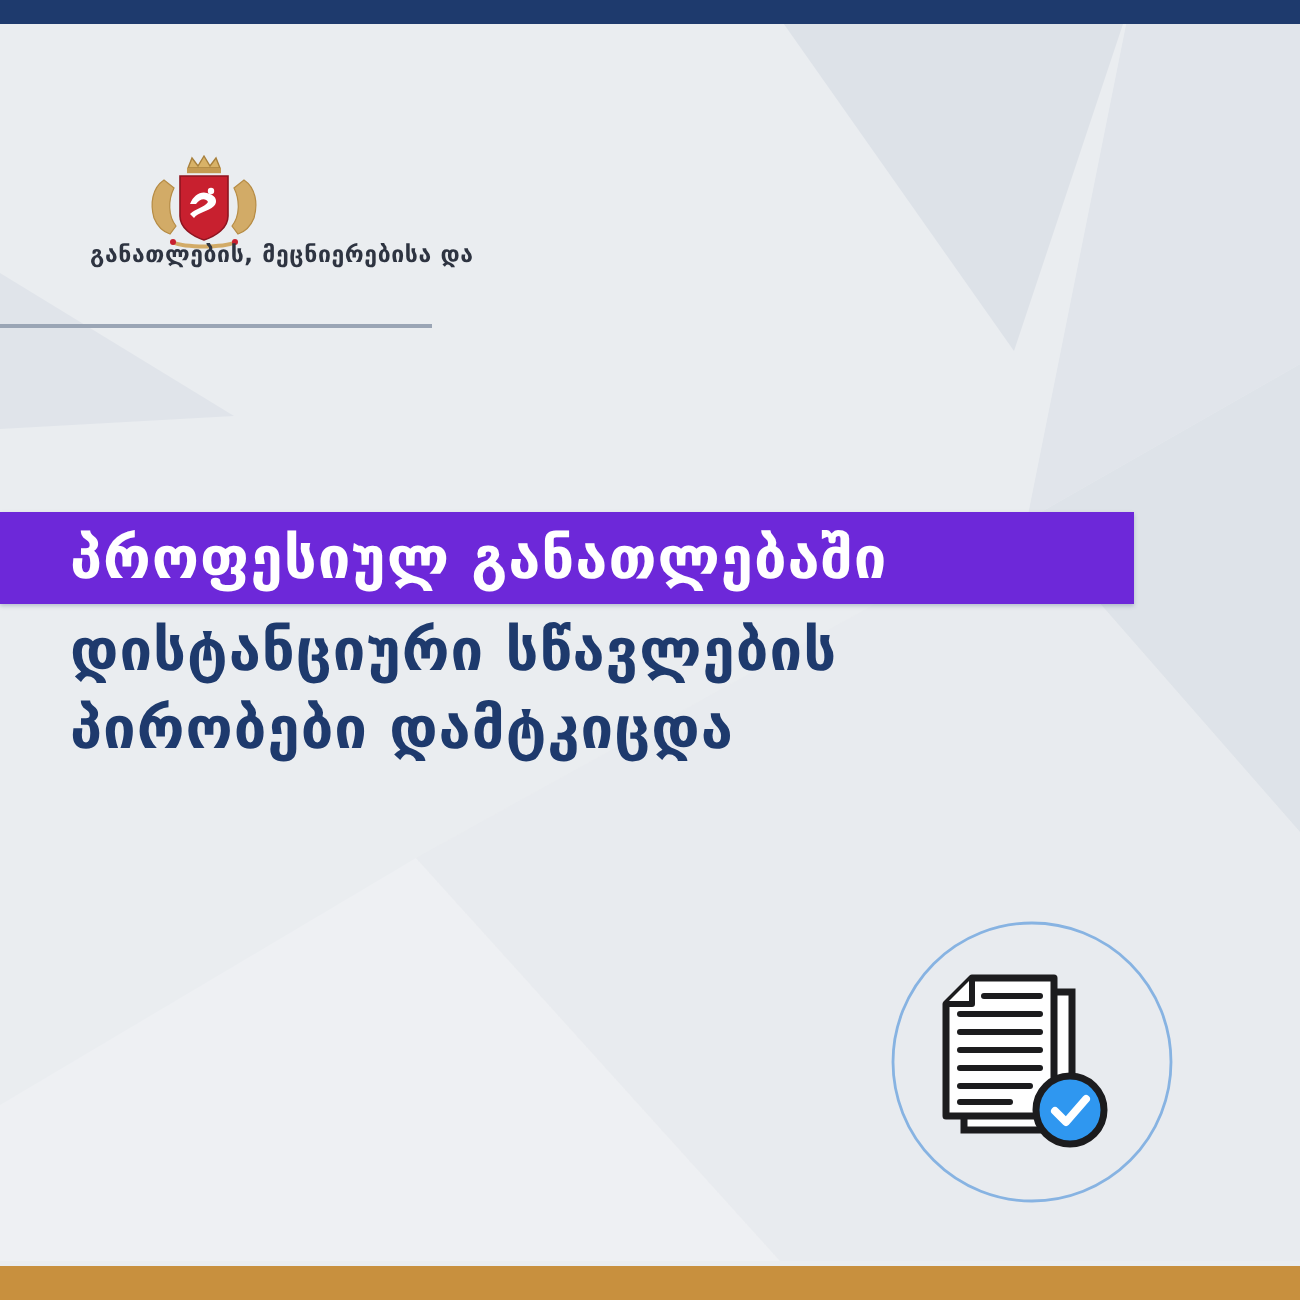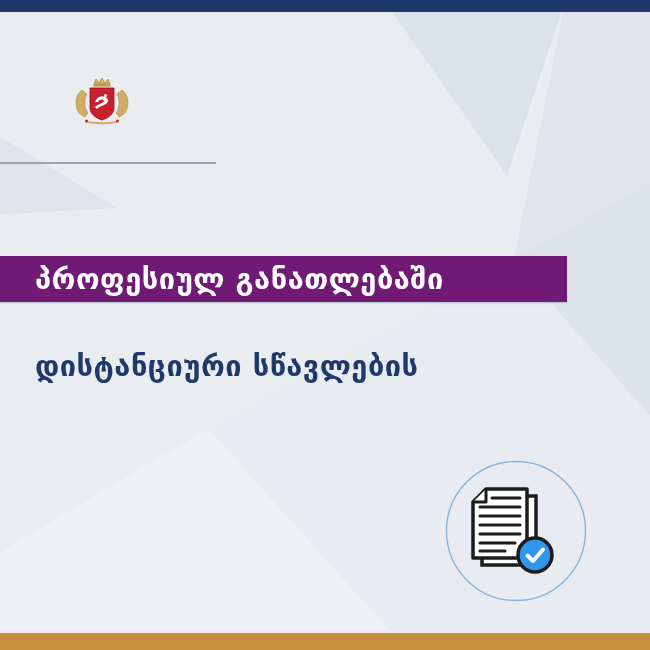--- a/index.html
+++ b/index.html
@@ -44,21 +44,21 @@
   .headline-banner {
     position: absolute; left: 0; top: 256px; width: 567px; height: 46px;
     display: flex; align-items: center; padding-left: 35px;
     box-shadow: 0 1px 2px rgba(30,58,109,.25);
   }
   .headline-banner span {
     color: #ffffff; font-size: 29px; font-weight: bold; letter-spacing: .5px;
     white-space: nowrap;
   }
   .headline-rest {
-    position: absolute; left: 35px; top: 306px; width: 600px; margin-top: 41px;
+    position: absolute; left: 35px; top: 306px; width: 600px;
   }
   .headline-rest div {
     font-size: 29px; font-weight: bold; letter-spacing: .5px;
     line-height: 38.5px; white-space: nowrap;
   }
 
   .illustration {
     position: absolute; left: 445px; top: 460px; width: 142px; height: 142px;
   }
 </style>
@@ -88,30 +88,32 @@
 
   <path d="M23 26 C25 21 29 19 33 21 C36 22 37 25 35 27 C32 30 27 30 25 33 L23 31 C26 28 30 28 32 25 C31 23 28 23 26 26 Z" fill="#ffffff"></path>
   <circle cx="33.5" cy="19.5" r="1.6" fill="#ffffff"></circle>
 
   <path d="M14 44 C20 47 40 47 46 44 L46 46 C40 49 20 49 14 46 Z" fill="#d2ab67"></path>
   <circle cx="14.5" cy="45" r="1.5" fill="#c8202f"></circle>
   <circle cx="45.5" cy="45" r="1.5" fill="#c8202f"></circle>
 </svg>
 
 <div class="ministry-name">
+  <div>განათლების, მეცნიერებისა და</div>
 </div>
 
 <div class="divider"></div>
 
-<div class="headline-banner" style="background:#701a75">
+<div class="headline-banner" style="background:#6d28d9">
   <span>პროფესიულ განათლებაში</span>
 </div>
 
 <div class="headline-rest" style="color:#1e3a6d">
   <div>დისტანციური სწავლების</div>
+  <div>პირობები დამტკიცდა</div>
 </div>
 
 <svg class="illustration" viewBox="0 0 142 142" aria-hidden="true">
   <circle cx="71" cy="71" r="69.5" fill="none" stroke="#87b3e2" stroke-width="1.4"></circle>
 
   <rect x="37" y="36" width="54" height="69" fill="#ffffff" stroke="#1c1c1e" stroke-width="3.5"></rect>
 
   <path d="M41 29 L82 29 L82 98 L28 98 L28 42 Z" fill="#ffffff" stroke="#1c1c1e" stroke-width="3.5" stroke-linejoin="round"></path>
   <path d="M41 29 L41 42 L28 42" fill="#ffffff" stroke="#1c1c1e" stroke-width="3" stroke-linejoin="round"></path>
 

